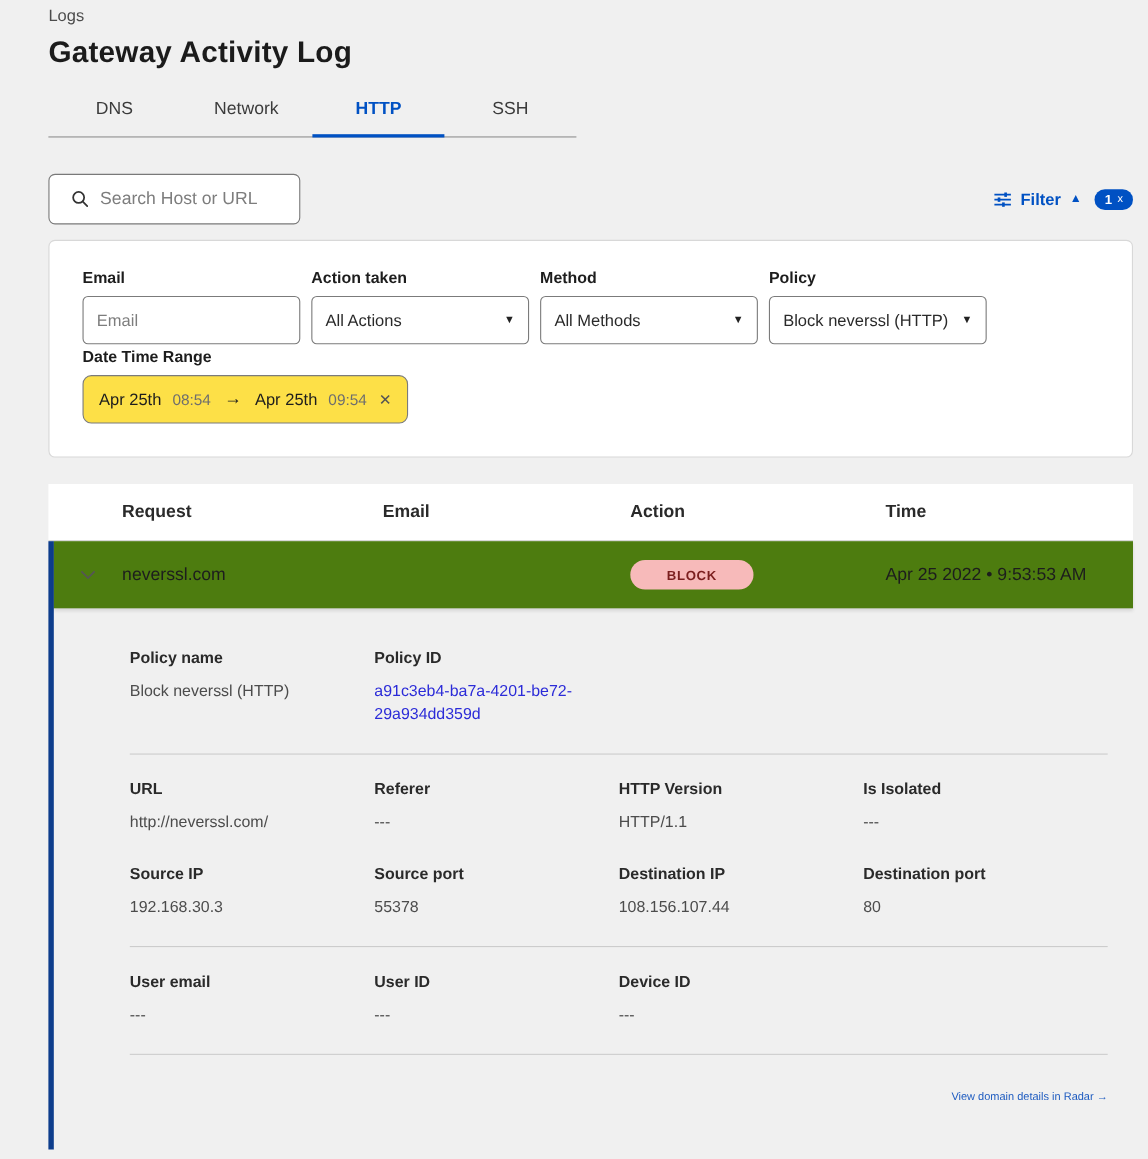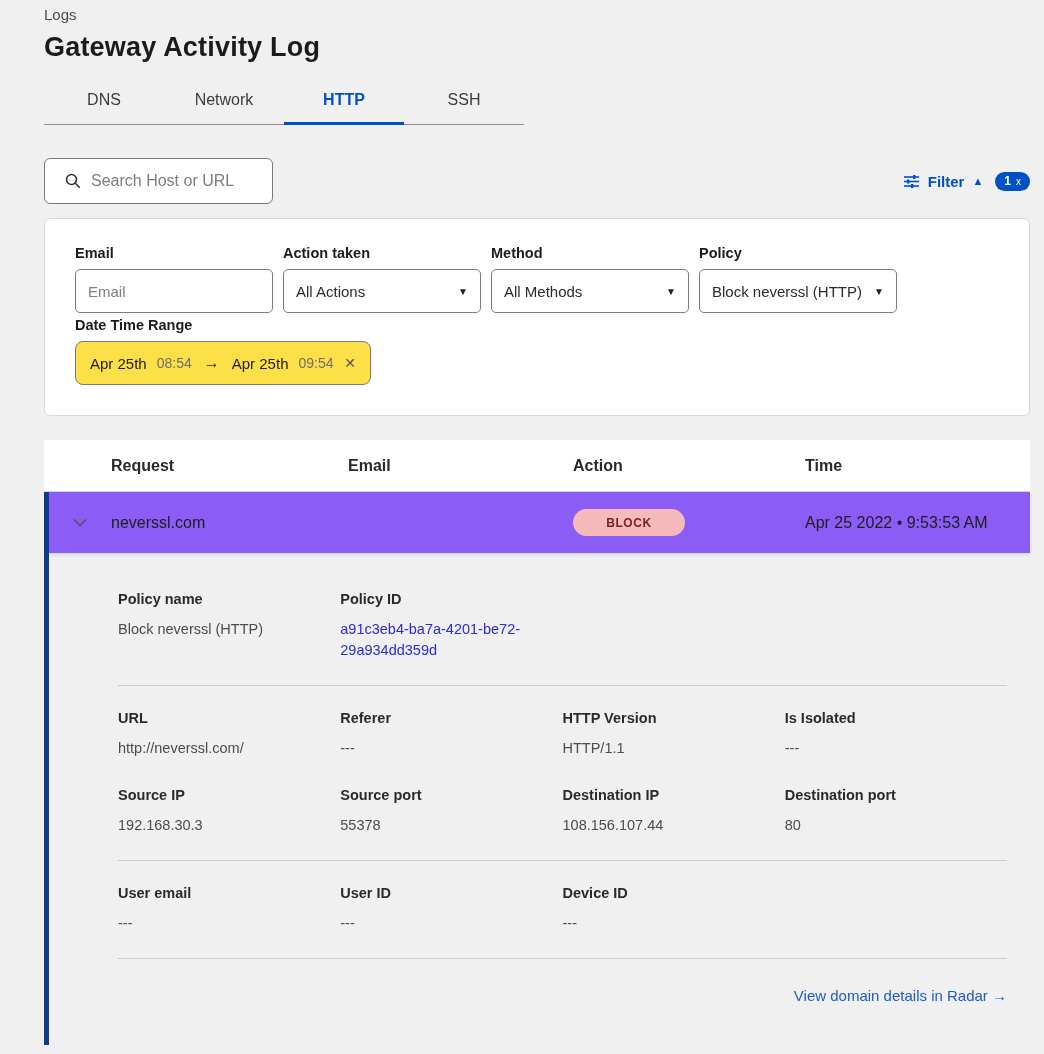--- a/index.html
+++ b/index.html
@@ -46,36 +46,36 @@
   .date-box .d { color:#1d1d1d; }
   .date-box .t { color:#6e6e6e; font-size:14px; }
   .date-box .arrow { color:#1d1d1d; font-size:16px; margin:0 2px; }
   .date-box .close { margin-left:auto; color:#555; font-size:14px; cursor:pointer; }
 
   
   .log-table { margin-top:24px; width:986px; }
   .t-header { background:#fff; height:52px; display:grid; grid-template-columns:67px 237px 225px 232px auto; align-items:center; border-bottom:1px solid #d4d4d4; }
   .t-header .th { font-size:16px; font-weight:700; color:#2a2a2a; }
   .row-wrap { border-left:5px solid #0d3d8c; }
-  .t-row { background:#8b5cf6; height:61px; display:grid; grid-template-columns:62px 237px 225px 232px auto; align-items:center; box-shadow:0 2px 3px rgba(0,0,0,.10); position:relative; cursor:pointer; }
+  .t-row { background:#4d7c0f; height:61px; display:grid; grid-template-columns:62px 237px 225px 232px auto; align-items:center; box-shadow:0 2px 3px rgba(0,0,0,.10); position:relative; cursor:pointer; }
   .chev { display:flex; justify-content:center; }
   .req { font-size:16px; color:#1d1d1d; }
   .badge-block { width:112px; height:27px; border-radius:14px; background:#f7baba; color:#7b1f1f; font-size:12px; font-weight:700; letter-spacing:.6px; display:flex; align-items:center; justify-content:center; }
   .time-cell { font-size:16px; color:#1d1d1d; }
 
   
   .details { background:#f0f0f0; padding:38px 23px 40px 69px; min-height:460px; }
   .d-grid { display:grid; grid-template-columns:repeat(4, 1fr); }
   .d-label { font-size:14.5px; font-weight:700; color:#2a2a2a; }
   .d-value { font-size:14.5px; color:#4c4c4c; margin-top:12px; line-height:1.45; }
   .uuid-link { color:#2b2bd8; max-width:195px; cursor:pointer; word-wrap:break-word; }
   .divider { border-top:1px solid #cccccc; margin:24px 0; }
   .mt { margin-top:28px; }
   .radar-row { text-align:right; margin-top:28px; padding-right:0; }
-  .radar-link { color:#1f5cc0; font-size:15px; cursor:pointer; text-decoration:none;text-align:right; }
+  .radar-link { color:#1f5cc0; font-size:10px; cursor:pointer; text-decoration:none;text-align:right; }
 </style>
 </head>
 <body>
 
 <div class="content">
   <div class="breadcrumb">Logs</div>
   <div class="page-title">Gateway Activity Log</div>
 
   <div class="tabs">
     <div class="tab">DNS</div>

